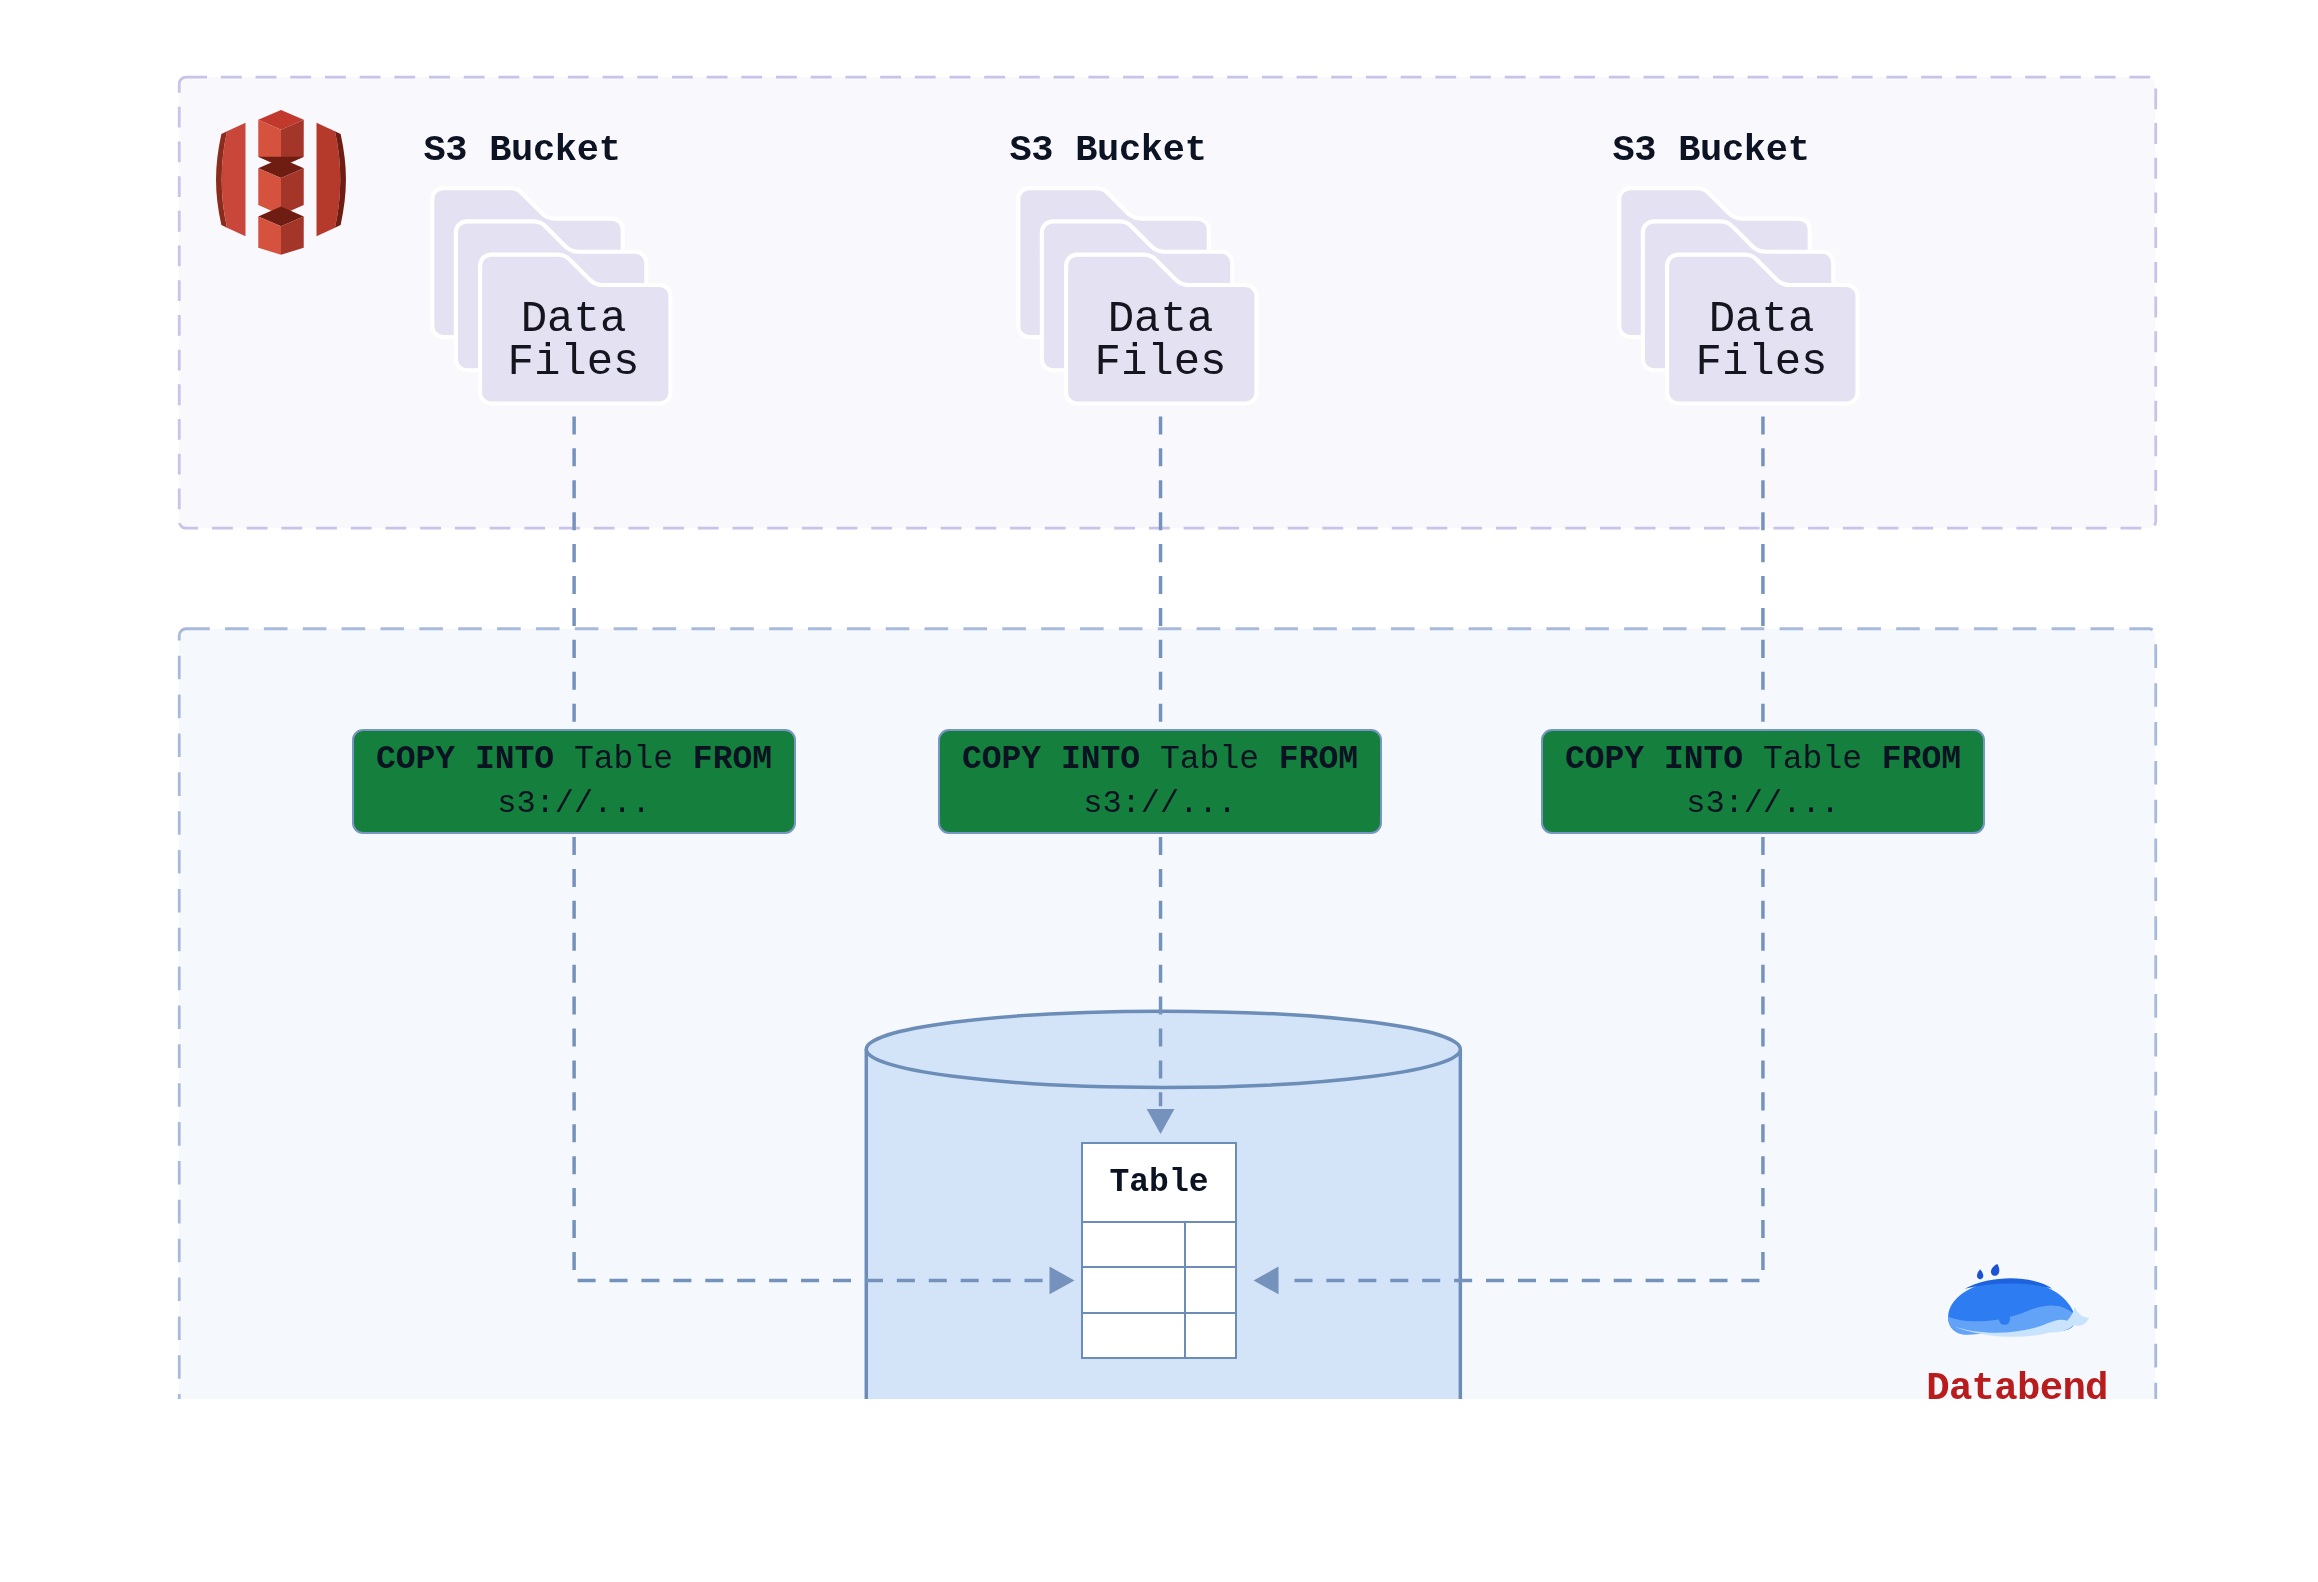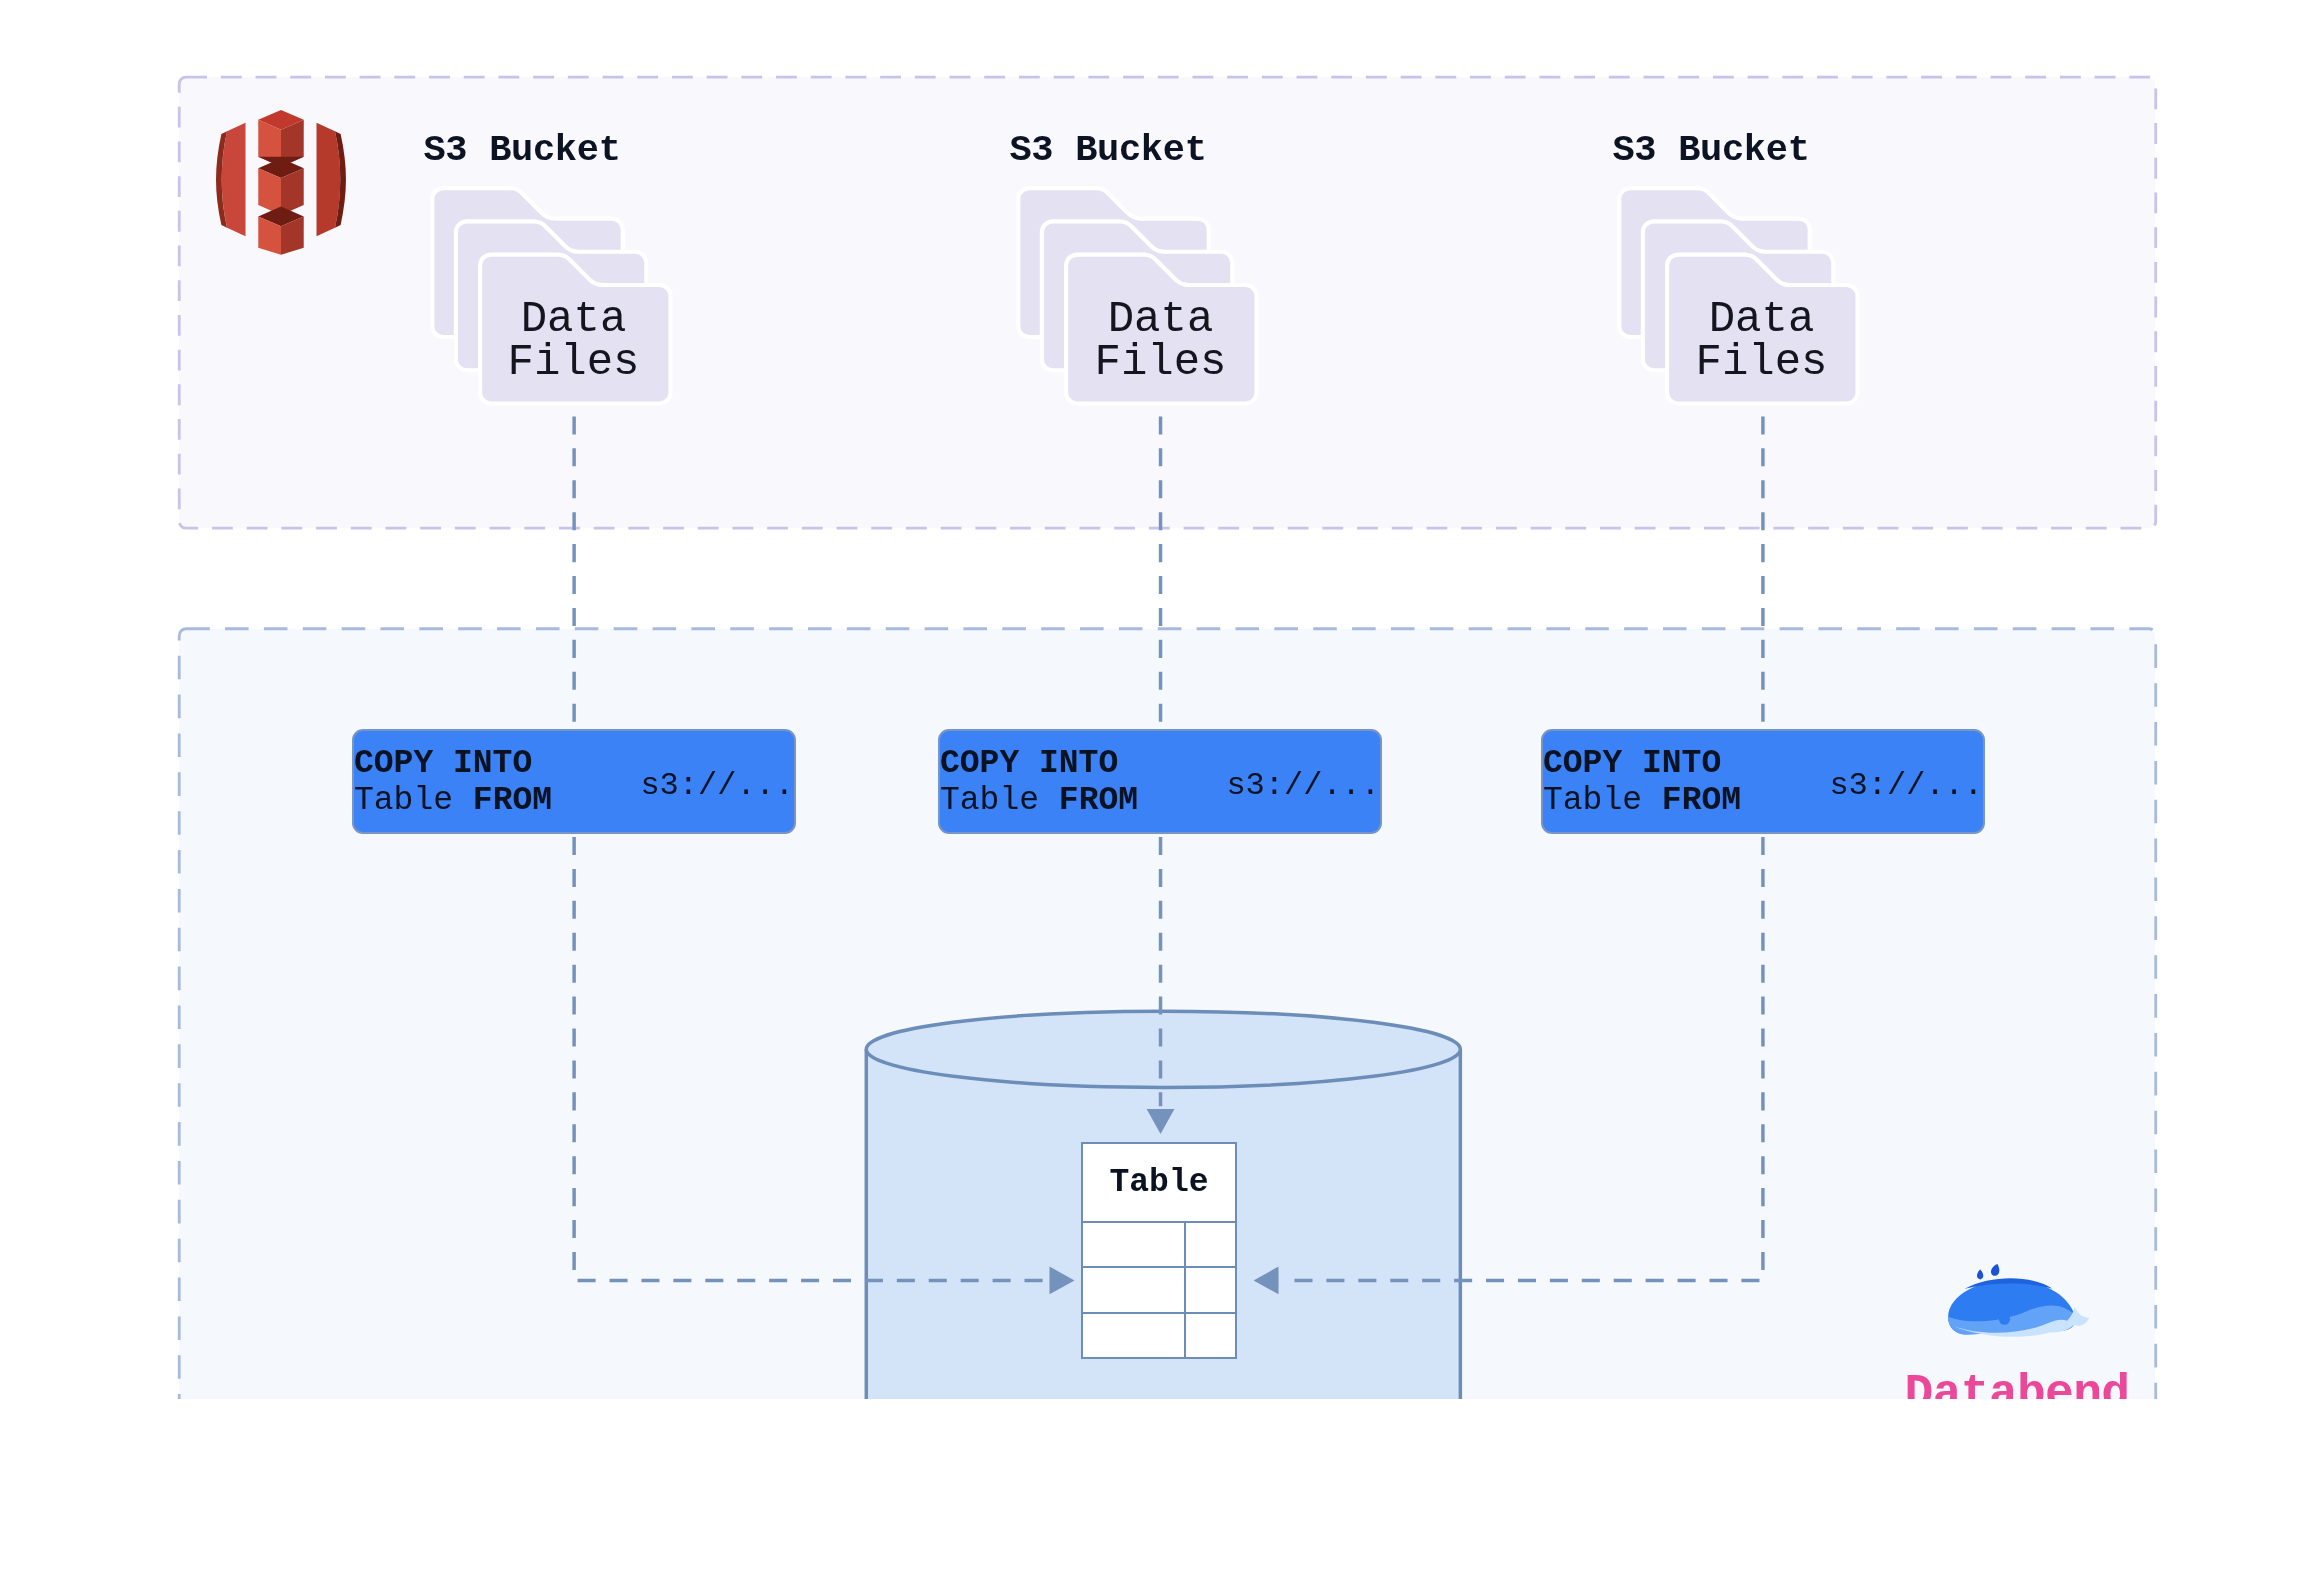--- a/index.html
+++ b/index.html
@@ -29,22 +29,22 @@
     font-size:37px;font-weight:700;color:#0c1322;
     letter-spacing:-0.3px;z-index:4;
   }
   .folder-text{
     width:193px;text-align:center;
     font-size:44px;font-weight:400;color:#14151f;
     line-height:43px;z-index:4;white-space:pre-line;
   }
   .copy-box{
     width:444px;height:105px;box-sizing:border-box;
-    background:#3b82f6;border:2.8px solid #7896c3;border-radius:11px;
-    display:flex;flex-direction:row;align-items:center;justify-content:center;
+    background:#15803d;border:2.8px solid #7896c3;border-radius:11px;
+    display:flex;flex-direction:column;align-items:center;justify-content:center;
     z-index:6;color:#0b1322;
   }
   .copy-line1{font-size:33px;font-weight:400;}
   .copy-line1 b{font-weight:700;}
   .copy-line2{font-size:32px;margin-top:7px;}
 
   .table-box{
     left:1081px;top:1142px;width:156px;height:217px;box-sizing:border-box;
     background:#ffffff;border:2.8px solid #6b8db8;z-index:7;
     display:flex;flex-direction:column;
@@ -59,21 +59,21 @@
   .table-row + .table-row{border-top:2.8px solid #6b8db8;}
   .cell-l{width:101px;border-right:2.8px solid #6b8db8;}
   .cell-r{flex:1;}
 
   .databend{
     left:1913px;top:1258px;width:208px;z-index:6;
     display:flex;flex-direction:column;align-items:center;
   }
   .databend-word{
     margin-top:5.6px;
-    font-size:48px;font-weight:700;color:#ec4899;letter-spacing:-0.7px;
+    font-size:39px;font-weight:700;color:#b91c1c;letter-spacing:-0.7px;
   }
   .layer{left:0;top:0;z-index:5;pointer-events:none;}
   .bg-layer{left:0;top:0;z-index:2;pointer-events:none;}
 </style>
 </head>
 <body>
 
 <div class="canvas">
 
   <div class="abs zone-top"></div>

